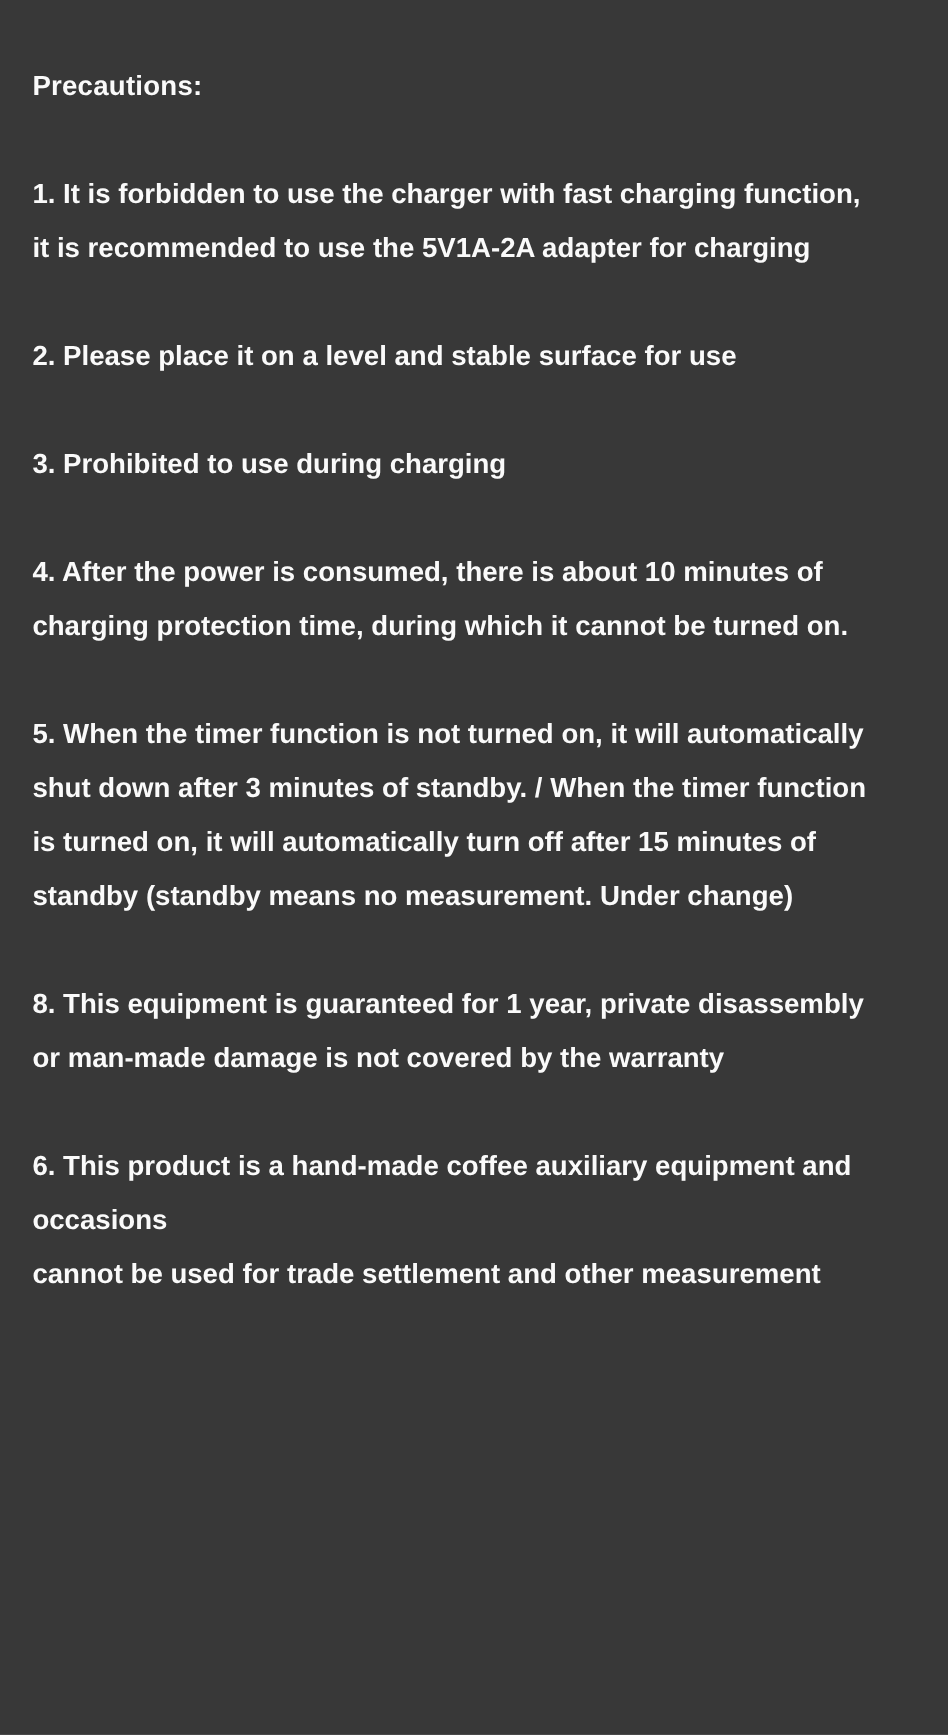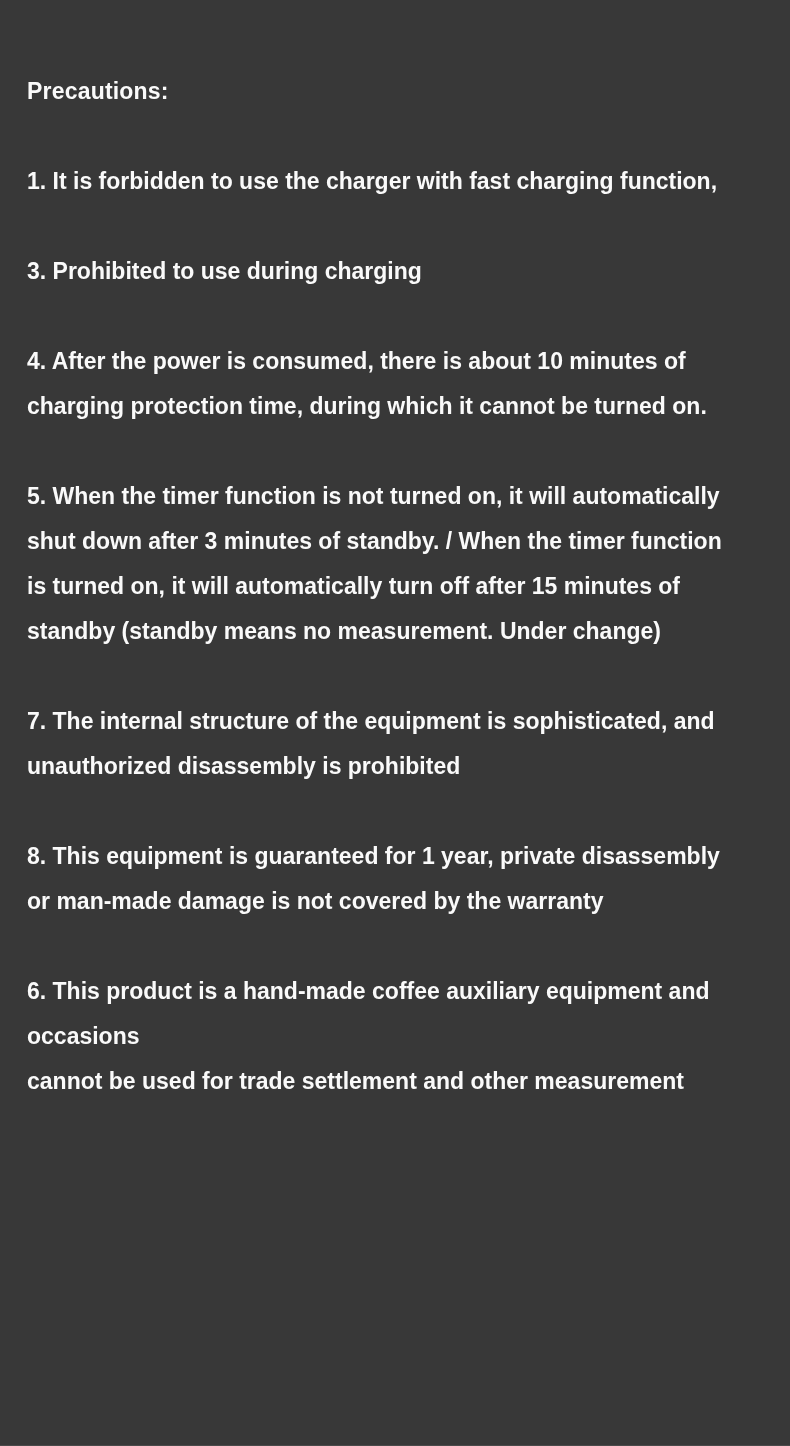--- a/index.html
+++ b/index.html
@@ -37,52 +37,52 @@
     left: 0;
     bottom: 0;
     width: 100%;
     height: 1px;
     background: #4a4a4a;
   }
 </style>
 </head>
 <body style="background: rgb(56, 56, 56);">
 
-<div class="content" style="color: rgb(250, 250, 250); margin-top: 20px;">
+<div class="content" style="color: rgb(250, 250, 250);">
 
   <div class="para title">
     <span class="line">Precautions:</span>
   </div>
 
   <div class="para">
     <span class="line">1. It is forbidden to use the charger with fast charging function,</span>
+    <span class="line">it is recommended to use the 5V1A-2A adapter for charging</span>
   </div>
 
+  <div class="para">
+    <span class="line">2. Please place it on a level and stable surface for use</span>
+  </div>
 
   <div class="para">
     <span class="line">3. Prohibited to use during charging</span>
   </div>
 
   <div class="para">
     <span class="line">4. After the power is consumed, there is about 10 minutes of</span>
     <span class="line">charging protection time, during which it cannot be turned on.</span>
   </div>
 
   <div class="para">
     <span class="line">5. When the timer function is not turned on, it will automatically</span>
     <span class="line">shut down after 3 minutes of standby. / When the timer function</span>
     <span class="line">is turned on, it will automatically turn off after 15 minutes of</span>
     <span class="line">standby (standby means no measurement. Under change)</span>
   </div>
 
 
-  <div class="para">
-    <span class="line">7. The internal structure of the equipment is sophisticated, and</span>
-    <span class="line">unauthorized disassembly is prohibited</span>
-  </div>
 
   <div class="para">
     <span class="line">8. This equipment is guaranteed for 1 year, private disassembly</span>
     <span class="line">or man-made damage is not covered by the warranty</span>
   </div>
 
   <div class="para">
     <span class="line">6. This product is a hand-made coffee auxiliary equipment and</span>
     <span class="line">occasions</span>
     <span class="line">cannot be used for trade settlement and other measurement</span>

